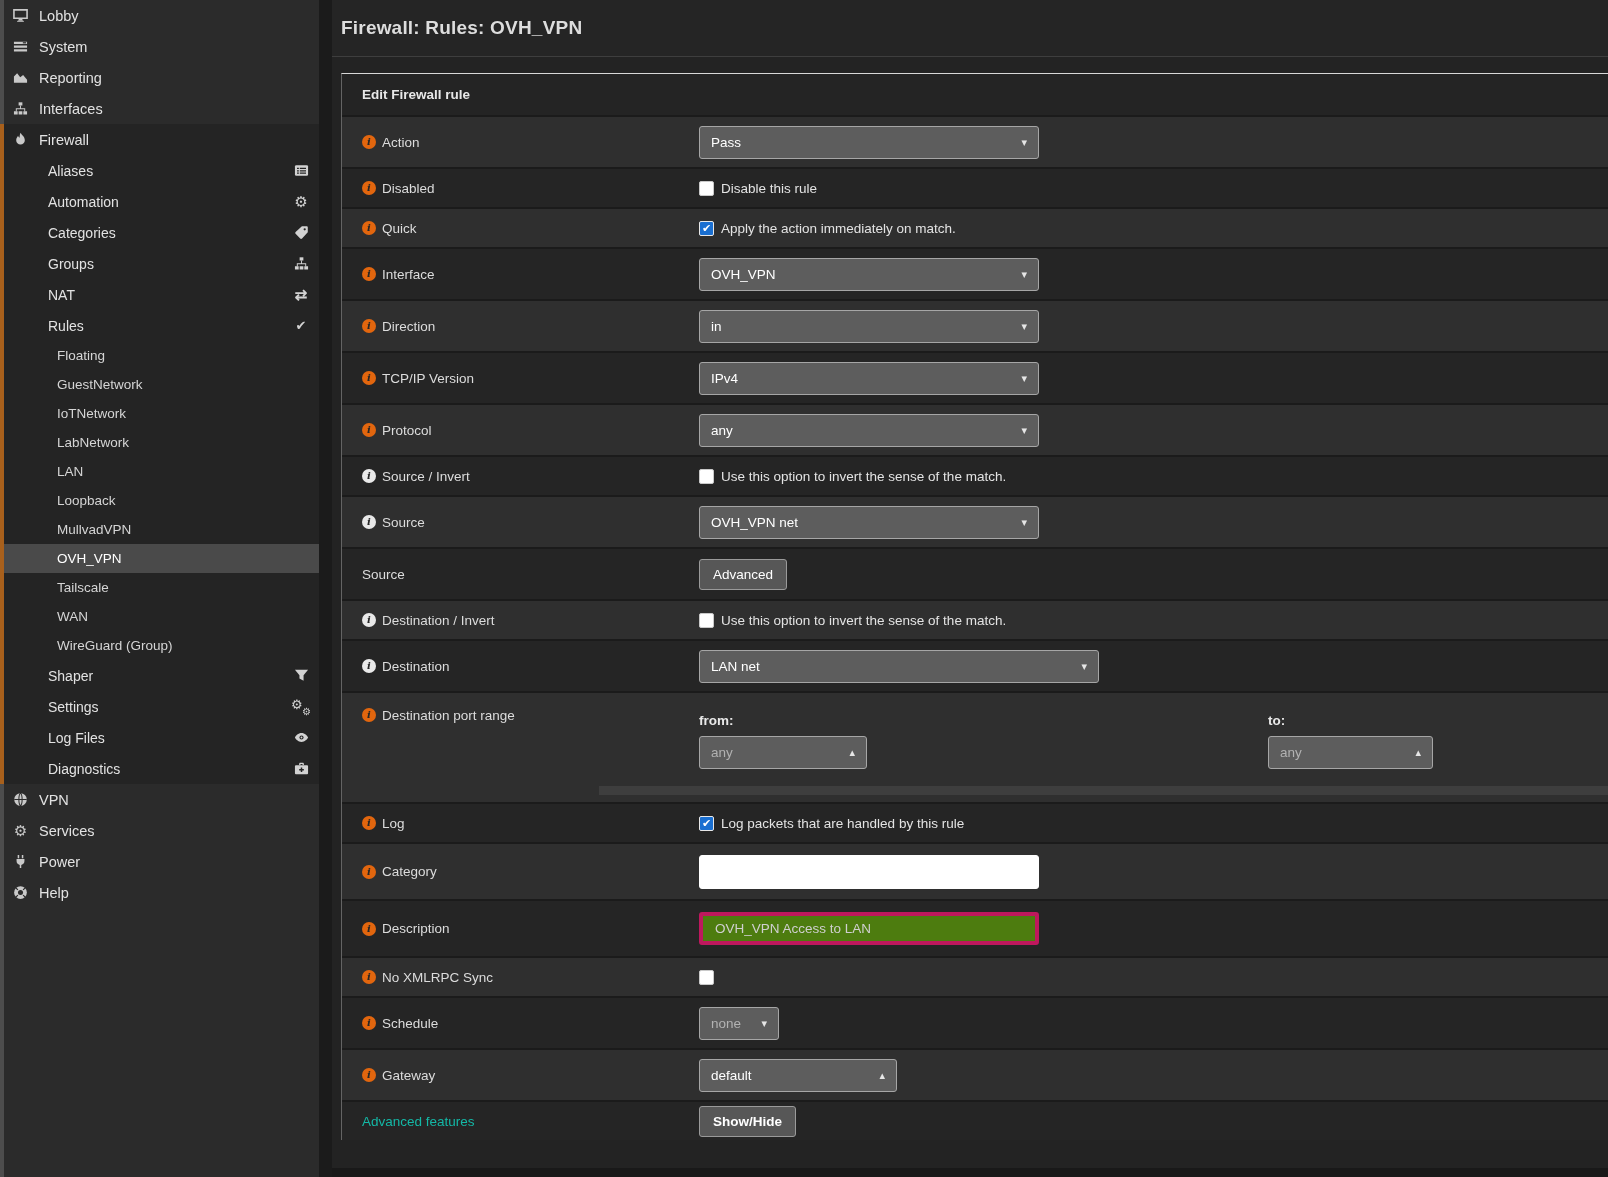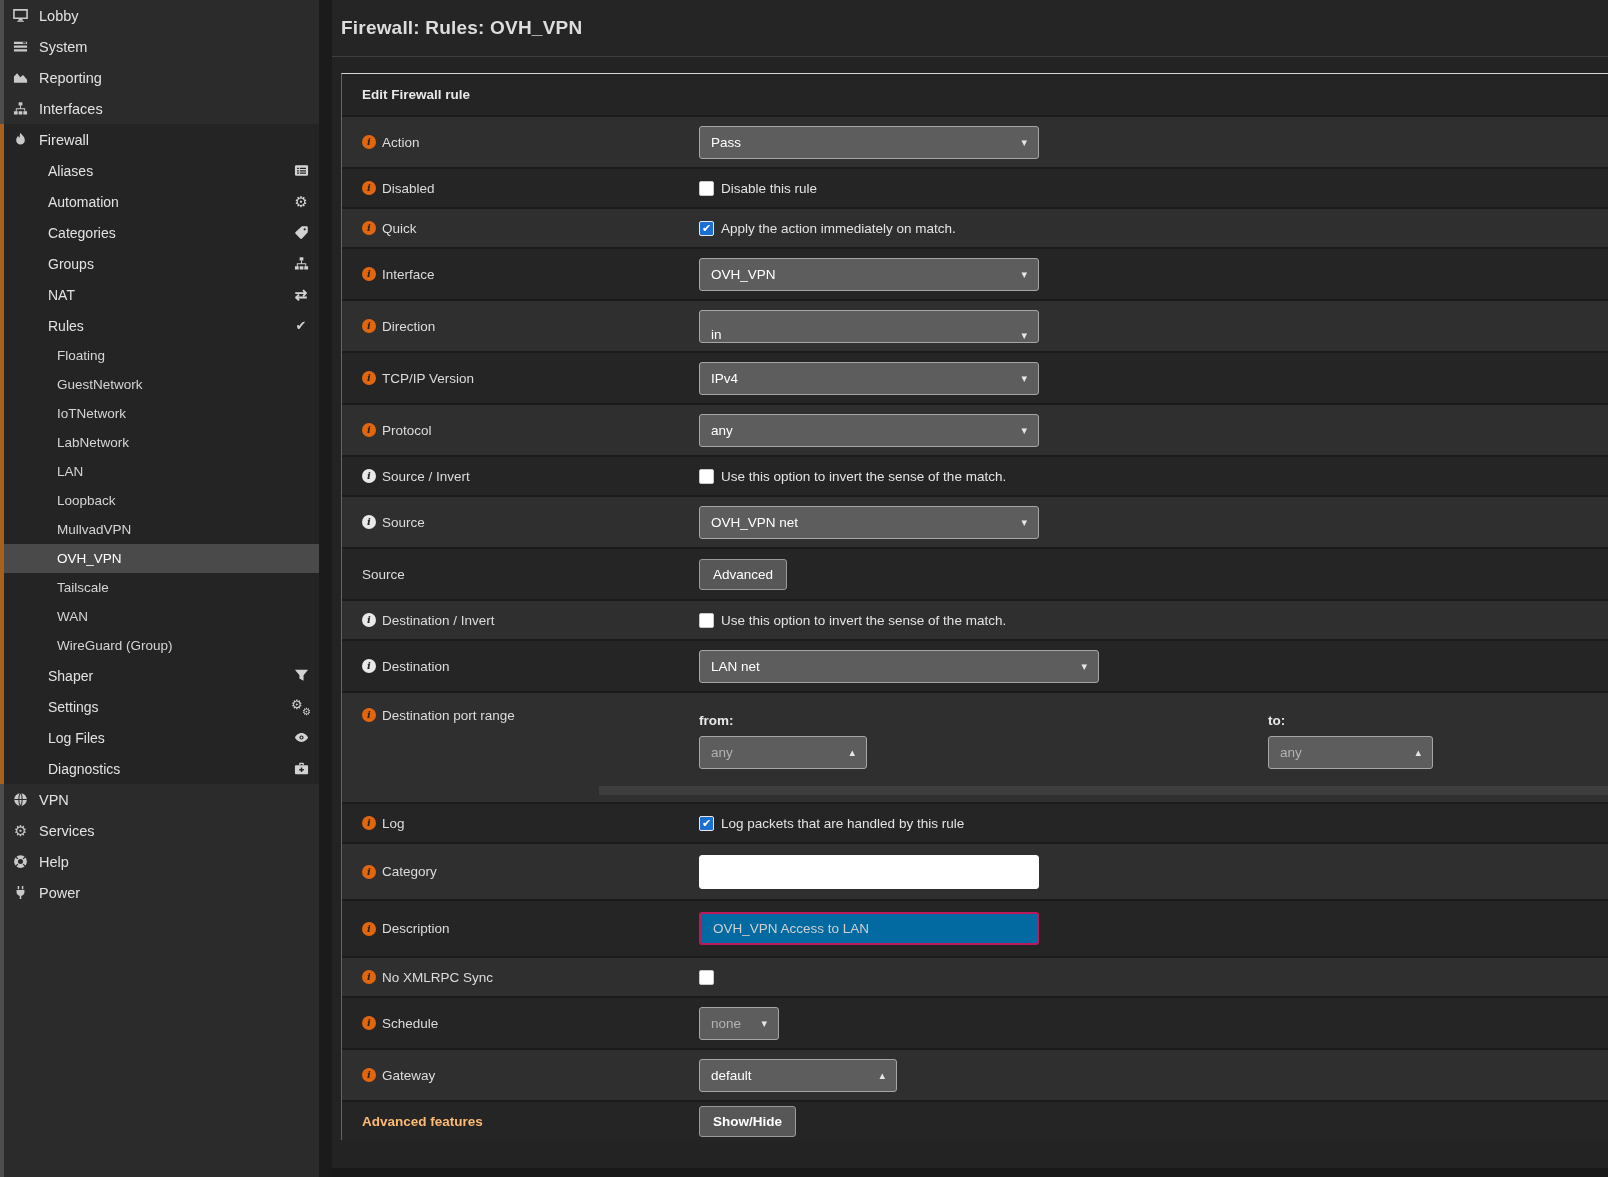--- a/index.html
+++ b/index.html
@@ -49,21 +49,21 @@
   .frow.h-select   { min-height:52px; }
   .frow.h-checkbox { min-height:40px; }
   .frow.h-button   { min-height:52px; }
   .frow.h-input    { min-height:57px; }
   .frow.h-portrange{ min-height:111px; }
   .frow:last-child { min-height:40px; }
 
   .flabel { width:357px; flex:0 0 357px; display:flex; align-items:center; gap:6px;
             padding-left:20px; color:#dcdcdc; }
   .frow.h-portrange .flabel { align-items:flex-start; padding-top:15px; }
-  .flabel.bold { font-weight:bold; color:#fdba74; }
+  .flabel.bold { font-weight:normal; color:#14b8a6; }
 
   .info { width:14px; height:14px; flex:0 0 14px; border-radius:50%; display:inline-flex;
           align-items:center; justify-content:center;
           font-family:"DejaVu Serif", serif; font-weight:bold; font-style:italic;
           font-size:10px; color:#262626; line-height:1; }
   .info.orange { background:var(--info-orange,#e2660e); }
   .info.white  { background:var(--info-white,#e9e9e9); }
 
   .fvalue { flex:1 1 auto; display:flex; align-items:center; position:relative; }
 
@@ -79,21 +79,21 @@
   .cb.checked { background:var(--cb-blue,#1a6fd1); border-color:#e8e8e8;
                 color:#fff; font-size:11px; }
   .cb-text { margin-left:7px; color:#e3e3e3; }
 
   .btn { background:#575757; border:1px solid #9a9a9a; border-radius:3px; color:#fff;
          font-size:13.5px; font-family:inherit; padding:7px 13px; cursor:pointer; }
   .btn.bold { font-weight:bold; }
 
   .inp { height:33px; border-radius:3px; display:flex; align-items:center; padding:0 12px; }
   .inp.white { background:#ffffff; border:1px solid #ffffff; height:34px; }
-  .inp.dark  { background:#0369a1; border:2px solid #be185d; color:#cfcfcf; }
+  .inp.dark  { background:#4d7c0f; border:4px solid #be185d; color:#cfcfcf; }
 
   
   .pr { position:relative; width:100%; padding-top:12px; }
   .pr .pr-col { position:absolute; top:12px; }
   .pr .pr-col.from { left:0; }
   .pr .pr-col.to { left:569px; }
   .pr .pr-lab { font-weight:bold; color:#e8e8e8; margin-bottom:8px; }
   .pr .sel { width:168px; }
   .pr .pr-col.to .sel { width:165px; }
   .pr-bar { margin-top:73px; margin-left:-100px; width:calc(100% + 100px); height:9px;
@@ -282,35 +282,35 @@
       </div>
       <div class="s-item lvl0">
         <span class="licon">
           <span class="uni" style="font-size:15px">⚙</span>
         </span>
         <span>Services</span>
       </div>
       <div class="s-item lvl0">
         <span class="licon">
           <svg viewBox="0 0 16 16">
+            <path d="M5 1.1h1.6v3.5H5zM9.4 1.1H11v3.5H9.4z"></path>
+            <path d="M3.8 5.3h8.4v2.2a4.2 4.2 0 0 1-3.4 4.1v3.2H7.2v-3.2a4.2 4.2 0 0 1-3.4-4.1z"></path>
+          </svg>
+        </span>
+        <span>Power</span>
+      </div>
+      <div class="s-item lvl0">
+        <span class="licon">
+          <svg viewBox="0 0 16 16">
             <circle cx="8" cy="8" r="6.8"></circle>
             <circle cx="8" cy="8" r="2.7" fill="#2b2b2b"></circle>
             <path d="M3 3l2.2 2.2M13 3l-2.2 2.2M3 13l2.2-2.2M13 13l-2.2-2.2" stroke="#2b2b2b" stroke-width="1.3"></path>
           </svg>
         </span>
         <span>Help</span>
-      </div>
-      <div class="s-item lvl0">
-        <span class="licon">
-          <svg viewBox="0 0 16 16">
-            <path d="M5 1.1h1.6v3.5H5zM9.4 1.1H11v3.5H9.4z"></path>
-            <path d="M3.8 5.3h8.4v2.2a4.2 4.2 0 0 1-3.4 4.1v3.2H7.2v-3.2a4.2 4.2 0 0 1-3.4-4.1z"></path>
-          </svg>
-        </span>
-        <span>Power</span>
       </div>
     </div>
 </nav>
 <div class="sidebar-gap"></div>
 
 <header class="titlebar">
   <h1 class="page-title">Firewall: Rules: OVH_VPN</h1>
 </header>
 
 <section class="panel">
@@ -363,21 +363,21 @@
             <span class="caret">▾</span>
           </div>
         </div>
       </div>
       <div class="frow light h-select">
         <div class="flabel">
           <span class="info orange">i</span>
           <span>Direction</span>
         </div>
         <div class="fvalue">
-          <div class="sel" style="width: 340px; align-items: flex-end;">
+          <div class="sel" style="width: 340px;">
             <span class="val">in</span>
             <span class="caret">▾</span>
           </div>
         </div>
       </div>
       <div class="frow dark h-select">
         <div class="flabel">
           <span class="info orange">i</span>
           <span>TCP/IP Version</span>
         </div>

